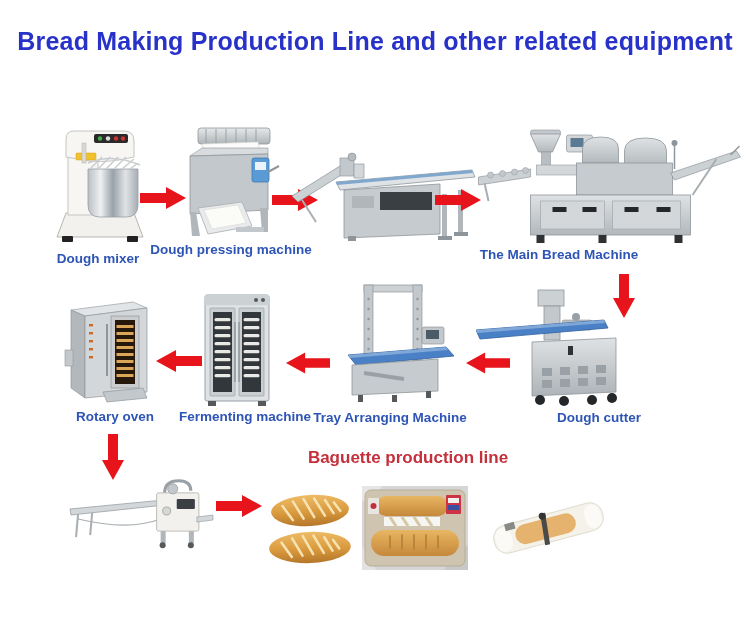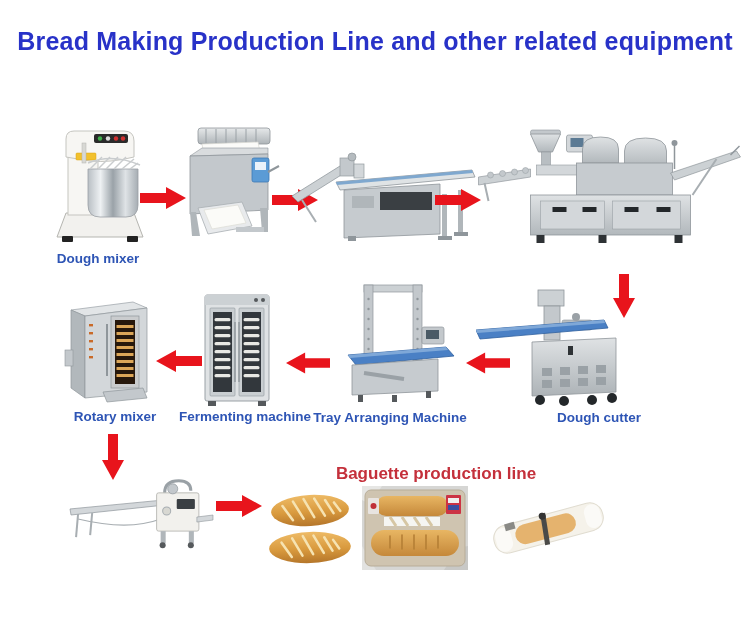--- a/index.html
+++ b/index.html
@@ -88,20 +88,21 @@
       <rect x="76" y="34" width="17" height="24" rx="2" fill="#5b9bd5" stroke="#3d7ab5" stroke-width="0.8"></rect>
       <rect x="79" y="38" width="11" height="8" fill="#eaf2fa"></rect>
       <line x1="92" y1="48" x2="103" y2="42" stroke="#8f969b" stroke-width="2"></line>
       <polygon points="22,84 66,78 76,102 32,110" fill="#e8eaec" stroke="#a8aeb2" stroke-width="0.8"></polygon>
       <polygon points="28,86 62,81 70,99 36,105" fill="#fbfbf8" stroke="#dcdcd6" stroke-width="0.7"></polygon>
       <polygon points="14,88 20,88 24,112 16,112" fill="#b0b6ba"></polygon>
       <polygon points="84,84 92,84 92,108 86,108" fill="#b0b6ba"></polygon>
       <rect x="60" y="103" width="28" height="5" fill="#c3c8cc"></rect>
     </svg>
   </div>
+  <div class="mlabel" style="left:231px;top:242px;">Dough pressing machine</div>
 
   <div class="abs" style="left:272px;top:189px;width:46px;height:22px;">
     <svg viewBox="0 0 46 22">
         <polygon points="0,6 26,6 26,0 46,11 26,22 26,16 0,16" fill="#e8141c"></polygon>
       </svg>
   </div>
 
   <div class="abs" style="left:292px;top:150px;width:185px;height:95px;">
     <svg viewBox="0 0 185 95">
       <polygon points="0,46 48,16 54,22 6,52" fill="#ccd1d4" stroke="#939a9f" stroke-width="0.8"></polygon>
@@ -163,20 +164,21 @@
       <rect x="134" y="76" width="68" height="28" fill="#d3d7da" stroke="#9aa1a6" stroke-width="0.6"></rect>
       <rect x="74" y="82" width="14" height="5" fill="#23272a"></rect>
       <rect x="104" y="82" width="14" height="5" fill="#23272a"></rect>
       <rect x="146" y="82" width="14" height="5" fill="#23272a"></rect>
       <rect x="178" y="82" width="14" height="5" fill="#23272a"></rect>
       <rect x="58" y="110" width="8" height="8" fill="#2e3235"></rect>
       <rect x="120" y="110" width="8" height="8" fill="#2e3235"></rect>
       <rect x="196" y="110" width="8" height="8" fill="#2e3235"></rect>
     </svg>
   </div>
+  <div class="mlabel" style="left:559px;top:247px;">The Main Bread Machine</div>
 
   <div class="abs" style="left:613px;top:274px;width:22px;height:44px;">
     <svg viewBox="0 0 22 44">
         <polygon points="6,0 16,0 16,24 22,24 11,44 0,24 6,24" fill="#e8141c"></polygon>
       </svg>
   </div>
 
   <div class="abs" style="left:476px;top:286px;width:160px;height:122px;">
     <svg viewBox="0 0 160 122">
       <defs>
@@ -323,29 +325,29 @@
         <rect x="53.5" y="59" width="17" height="3"></rect>
           <rect x="53.5" y="66" width="17" height="3"></rect>
         <rect x="53.5" y="73" width="17" height="3"></rect>
           <rect x="53.5" y="80" width="17" height="3"></rect>
       </g>
       <line x1="44" y1="30" x2="44" y2="82" stroke="#8f969b" stroke-width="2"></line>
       <rect x="2" y="56" width="8" height="16" fill="#c3c8cc" stroke="#8f969b" stroke-width="0.6"></rect>
       <polygon points="40,98 80,94 84,104 44,108" fill="#c3c8cc" stroke="#8f969b" stroke-width="0.7"></polygon>
     </svg>
   </div>
-  <div class="mlabel" style="left:115px;top:409px;">Rotary mixer</div>
+  <div class="mlabel" style="left:115px;top:409px;">Rotary oven</div>
 
   <div class="abs" style="left:102px;top:434px;width:22px;height:46px;">
     <svg viewBox="0 0 22 46">
         <polygon points="6,0 16,0 16,26 22,26 11,46 0,26 6,26" fill="#e8141c"></polygon>
       </svg>
   </div>
 
-  <div class="redheading" style="left:436px;top:448px;margin-top:16px;">Baguette production line</div>
+  <div class="redheading" style="left:408px;top:448px;">Baguette production line</div>
 
   <div class="abs" style="left:68px;top:478px;width:146px;height:72px;">
     <svg viewBox="0 0 145 70">
       <polygon points="2,30 96,21 97,26 3,36" fill="#d3d7da" stroke="#8f969b" stroke-width="0.7"></polygon>
       <line x1="10" y1="35" x2="8" y2="58" stroke="#a8aeb2" stroke-width="2"></line>
       <line x1="24" y1="34" x2="22" y2="56" stroke="#a8aeb2" stroke-width="2"></line>
       <path d="M10,40 Q60,52 92,40" stroke="#a8aeb2" stroke-width="1.2" fill="none"></path>
       <path d="M96,14 Q96,2 110,2 Q122,2 122,12" fill="none" stroke="#9aa1a6" stroke-width="3"></path>
       <rect x="88" y="14" width="42" height="38" rx="2" fill="#f2f1ed" stroke="#b0b0aa" stroke-width="0.8"></rect>
       <circle cx="104" cy="10" r="5" fill="#c3c8cc" stroke="#8f969b" stroke-width="0.7"></circle>

